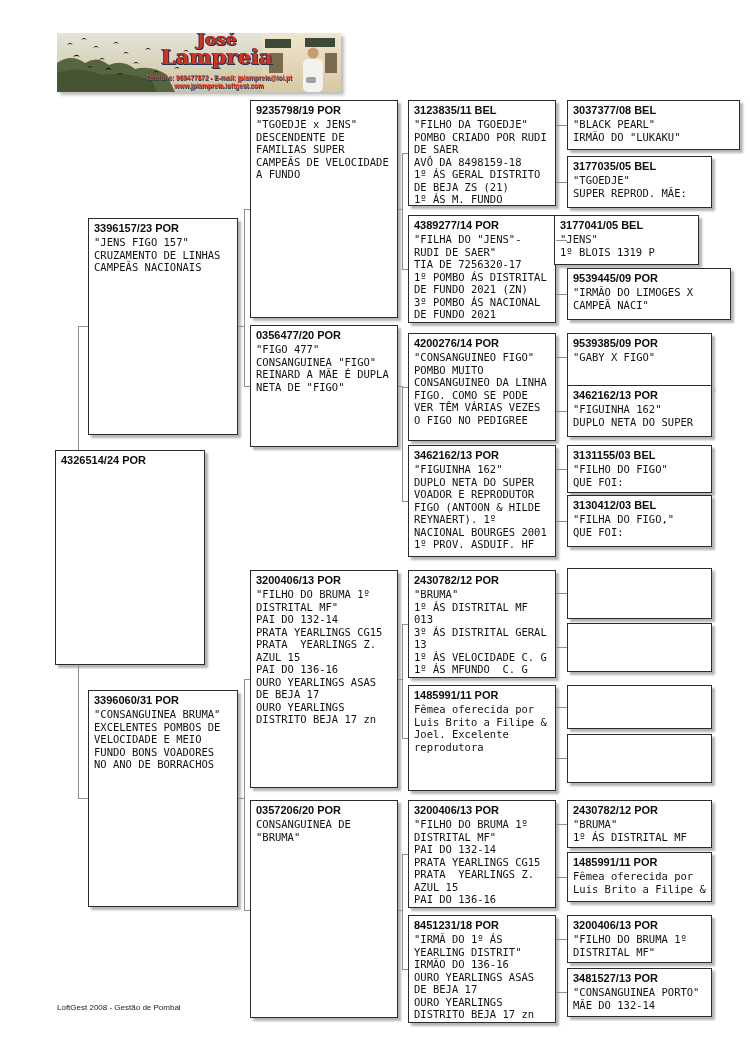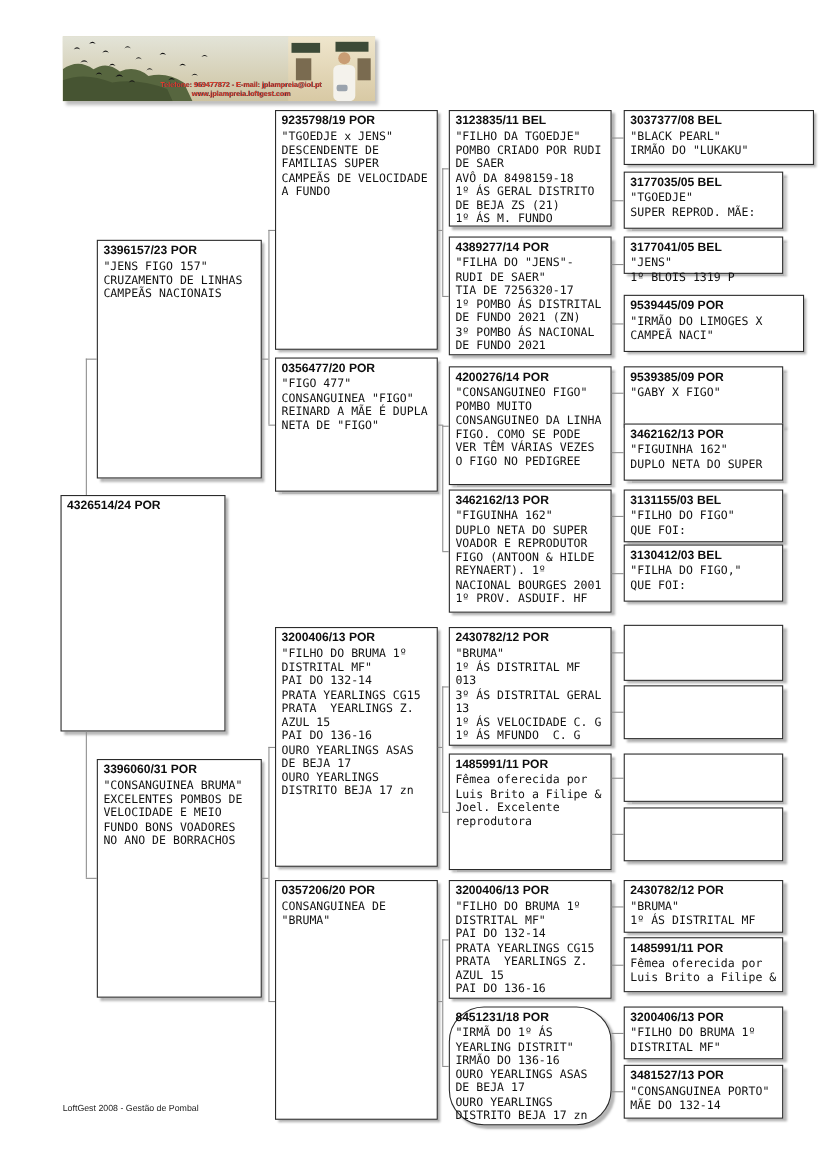--- a/index.html
+++ b/index.html
@@ -91,20 +91,24 @@
       <path d="M30 35 q3 -4 6 0 q-3 -2 -6 0"></path>
         <path d="M76 31 q3 -4 6 0 q-3 -2 -6 0"></path>
       <path d="M88 17 q3 -4 6 0 q-3 -2 -6 0"></path>
         <path d="M60 42 q3 -4 6 0 q-3 -2 -6 0"></path>
       <path d="M96 40 q3 -4 6 0 q-3 -2 -6 0"></path>
         <path d="M106 27 q3 -4 6 0 q-3 -2 -6 0"></path>
       <path d="M117 36 q3 -4 6 0 q-3 -2 -6 0"></path>
         <path d="M126 19 q3 -4 6 0 q-3 -2 -6 0"></path>
     </g>
   </svg>
+  <div class="banner-name">
+    <span class="l1">José</span>
+    <span class="l2">Lampreia</span>
+  </div>
   <div class="banner-contact">
     <div>Telefone: 969477872 - E-mail: jplampreia@iol.pt</div>
     <div>www.jplampreia.loftgest.com</div>
   </div>
 </div>
 
 <div class="box" style="left:55px;top:450px;width:150px;height:215px;">
   <div class="ring">4326514/24 POR</div>
   <div class="notes"></div>
 </div>
@@ -218,42 +222,42 @@
 <div class="box" style="left:408px;top:800px;width:148px;height:108px;">
   <div class="ring">3200406/13 POR</div>
   <div class="notes">"FILHO DO BRUMA 1º
 DISTRITAL MF"
 PAI DO 132-14
 PRATA YEARLINGS CG15
 PRATA  YEARLINGS Z.
 AZUL 15
 PAI DO 136-16</div>
 </div>
-<div class="box" style="left:408px;top:915px;width:148px;height:108px;border-radius:32px;">
+<div class="box" style="left:408px;top:915px;width:148px;height:108px;">
   <div class="ring">8451231/18 POR</div>
   <div class="notes">"IRMÃ DO 1º ÁS
 YEARLING DISTRIT"
 IRMÃO DO 136-16
 OURO YEARLINGS ASAS
 DE BEJA 17
 OURO YEARLINGS
 DISTRITO BEJA 17 zn</div>
 </div>
 
 <div class="box" style="left:567px;top:100px;width:173px;height:50px;">
   <div class="ring">3037377/08 BEL</div>
   <div class="notes">"BLACK PEARL"
 IRMÃO DO "LUKAKU"</div>
 </div>
 <div class="box" style="left:567px;top:156px;width:145px;height:52px;">
   <div class="ring">3177035/05 BEL</div>
   <div class="notes">"TGOEDJE"
 SUPER REPROD. MÃE:</div>
 </div>
-<div class="box" style="left:567px;top:215px;width:145px;height:34px;">
+<div class="box" style="left:554px;top:215px;width:145px;height:50px;">
   <div class="ring">3177041/05 BEL</div>
   <div class="notes">"JENS"
 1º BLOIS 1319 P</div>
 </div>
 <div class="box" style="left:567px;top:268px;width:164px;height:52px;">
   <div class="ring">9539445/09 POR</div>
   <div class="notes">"IRMÃO DO LIMOGES X
 CAMPEÃ NACI"</div>
 </div>
 <div class="box" style="left:567px;top:333px;width:145px;height:56px;">

